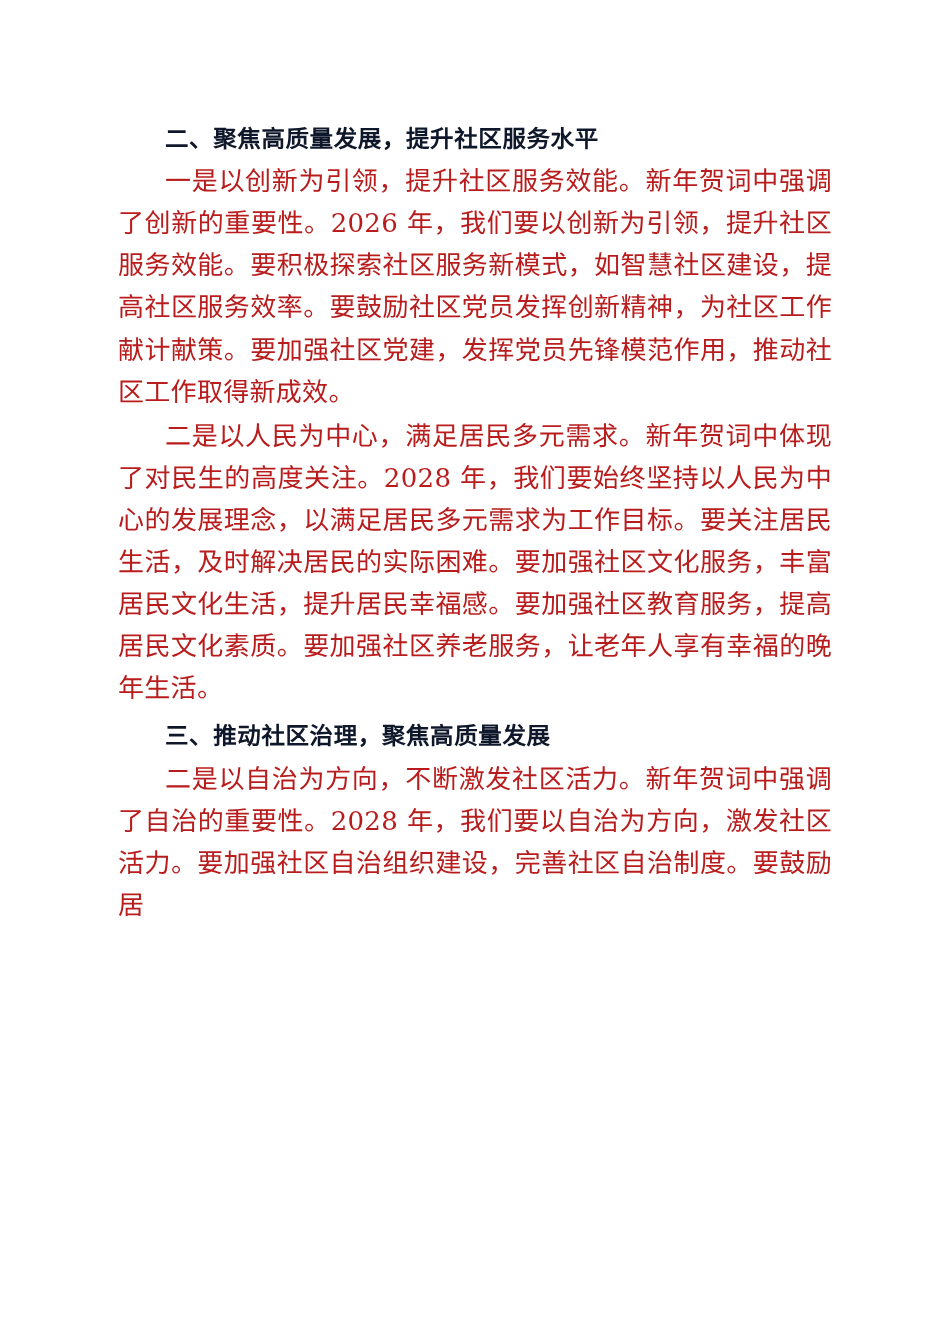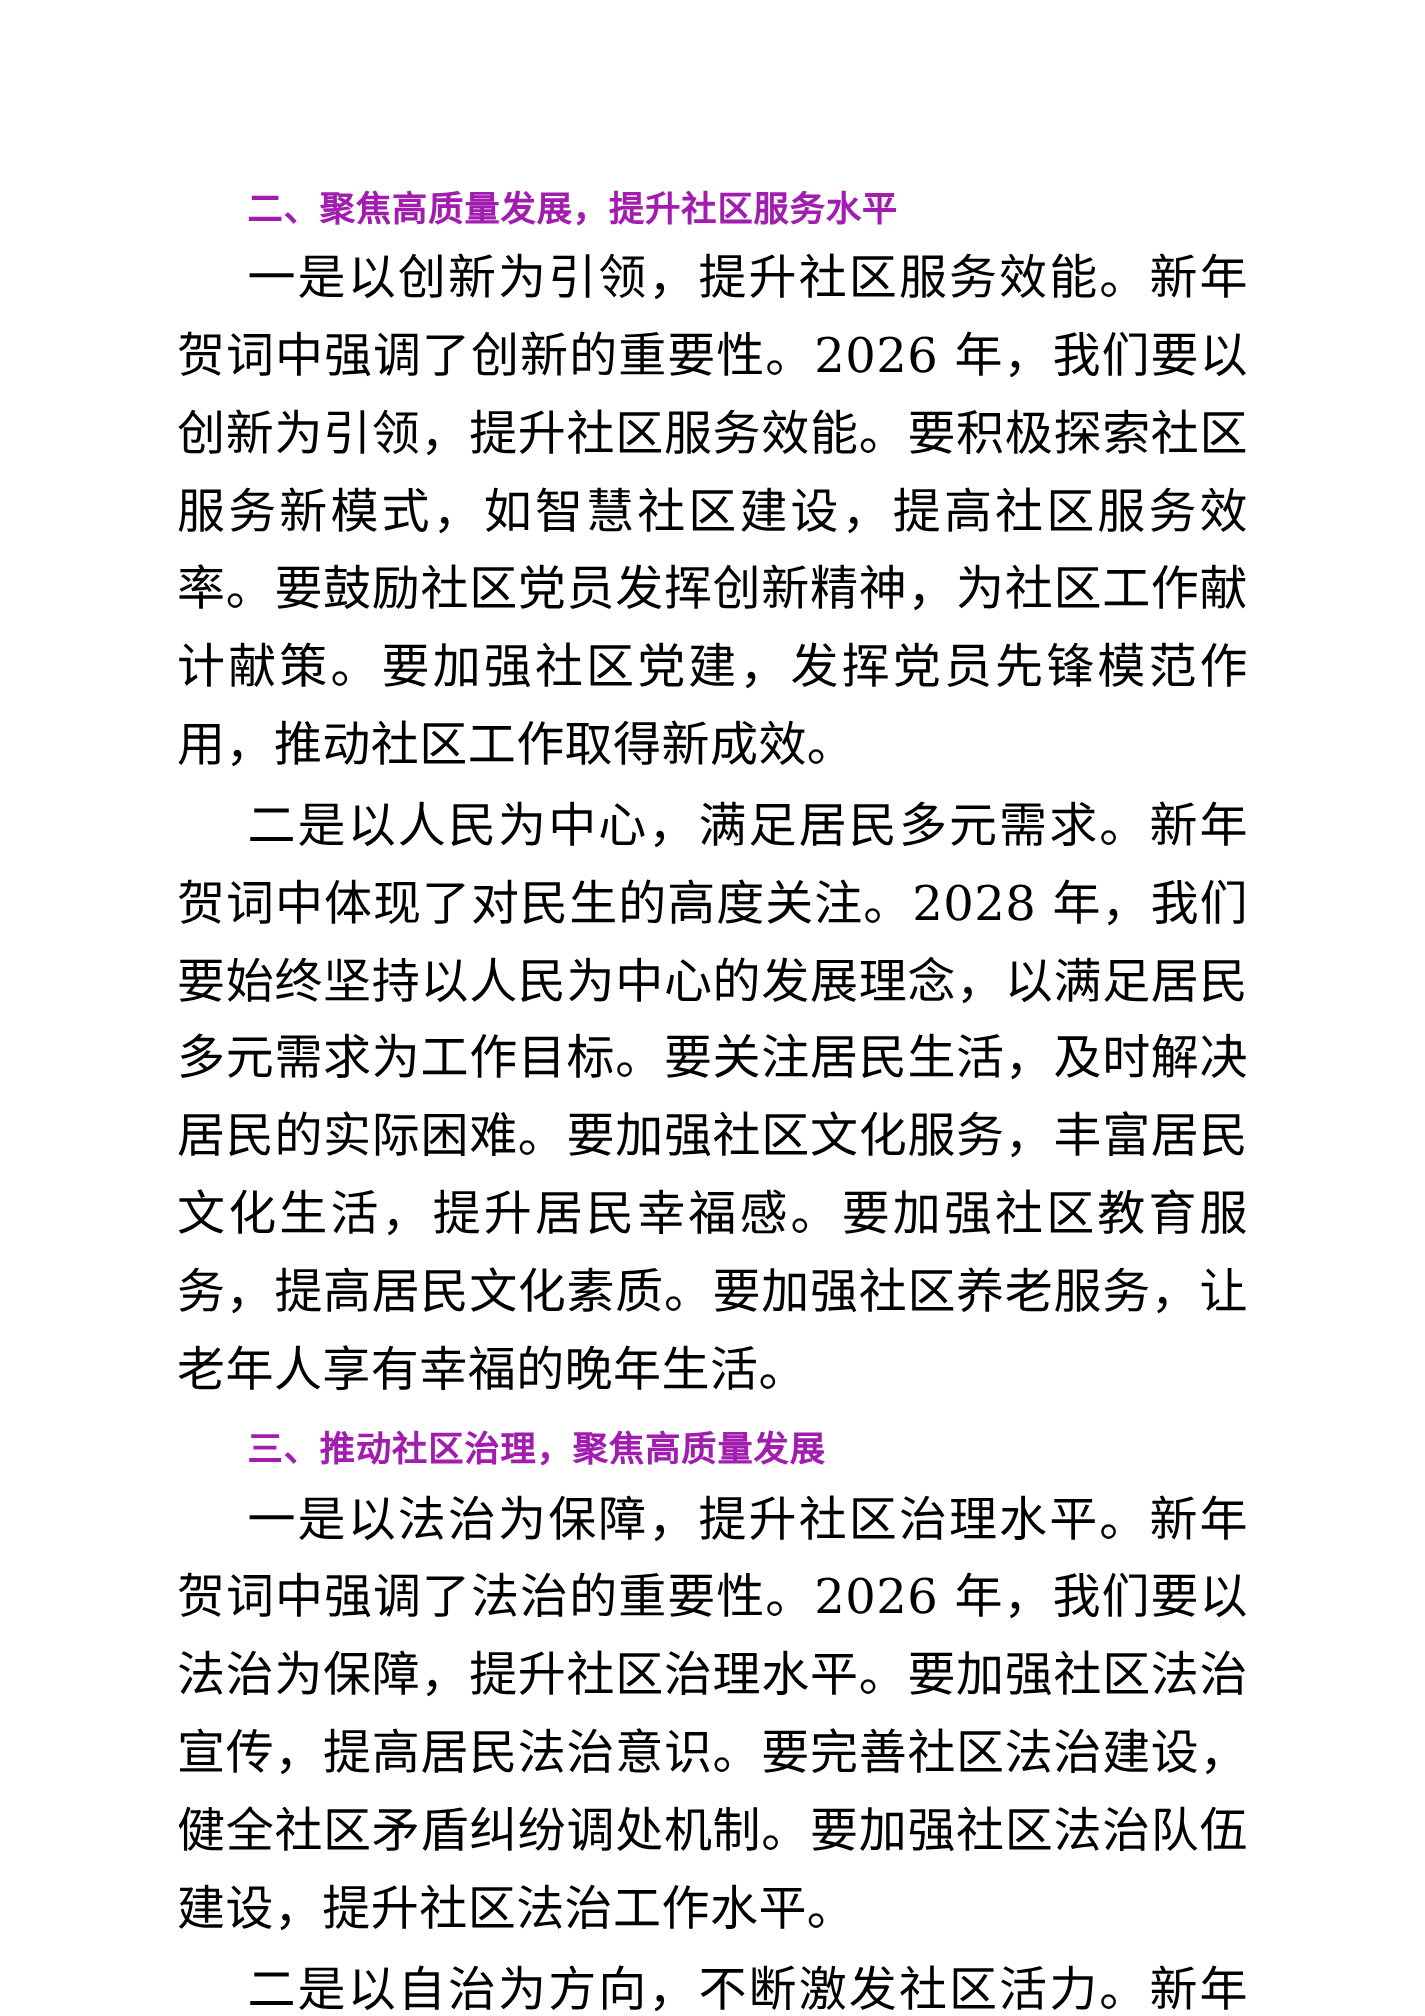--- a/index.html
+++ b/index.html
@@ -24,31 +24,31 @@
     width: 714px;
   }
   h2.section-heading {
     font-family: "DejaVu Sans", "Liberation Sans", sans-serif;
     font-size: 23.5px;
     font-weight: bold;
     line-height: 1.62;
     margin: 0 0 2px 0;
     text-indent: 47px;
     letter-spacing: 0.6px;
-    color: #a21caf;
+    color: #0f172a;
   }
   p.para {
-    font-size: 32px;
+    font-size: 26px;
     line-height: 1.62;
     margin: 0 0 2px 0;
     text-indent: 47px;
     text-align: justify;
     text-justify: inter-ideograph;
     letter-spacing: 0.3px;
-    color: #000000;
+    color: #b91c1c;
   }
   .blk + .blk {
     margin-top: 2px;
   }
   .spacer-sm { height: 6px; }
 </style>
 </head>
 <body>
 
 <div class="page">
@@ -65,22 +65,19 @@
     <div class="blk">
       <p class="para">二是以人民为中心，满足居民多元需求。新年贺词中体现了对民生的高度关注。2028 年，我们要始终坚持以人民为中心的发展理念，以满足居民多元需求为工作目标。要关注居民生活，及时解决居民的实际困难。要加强社区文化服务，丰富居民文化生活，提升居民幸福感。要加强社区教育服务，提高居民文化素质。要加强社区养老服务，让老年人享有幸福的晚年生活。</p>
     </div>
 
     <div class="spacer-sm"></div>
 
     <div class="blk">
       <h2 class="section-heading">三、推动社区治理，聚焦高质量发展</h2>
     </div>
 
-    <div class="blk">
-      <p class="para">一是以法治为保障，提升社区治理水平。新年贺词中强调了法治的重要性。2026 年，我们要以法治为保障，提升社区治理水平。要加强社区法治宣传，提高居民法治意识。要完善社区法治建设，健全社区矛盾纠纷调处机制。要加强社区法治队伍建设，提升社区法治工作水平。</p>
-    </div>
 
     <div class="blk">
       <p class="para">二是以自治为方向，不断激发社区活力。新年贺词中强调了自治的重要性。2028 年，我们要以自治为方向，激发社区活力。要加强社区自治组织建设，完善社区自治制度。要鼓励居</p>
     </div>
 
   </div>
 </div>
 
 </body></html>

